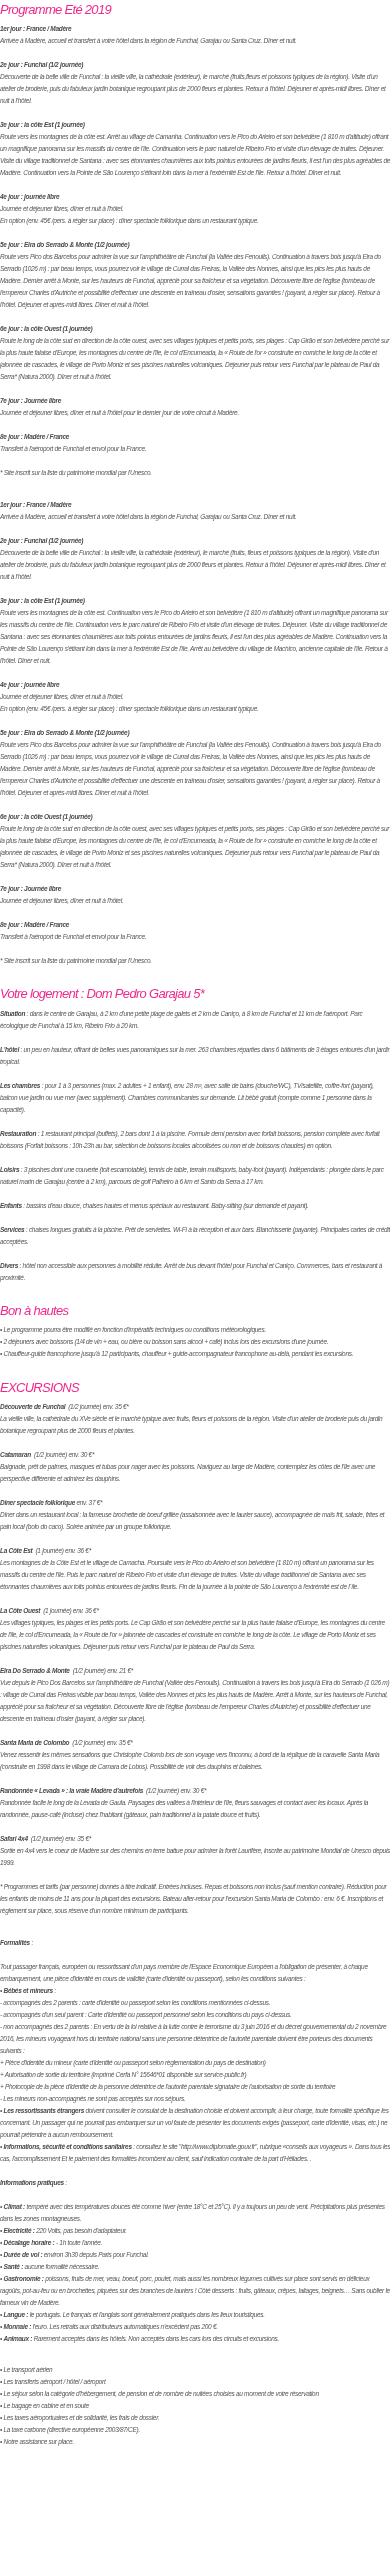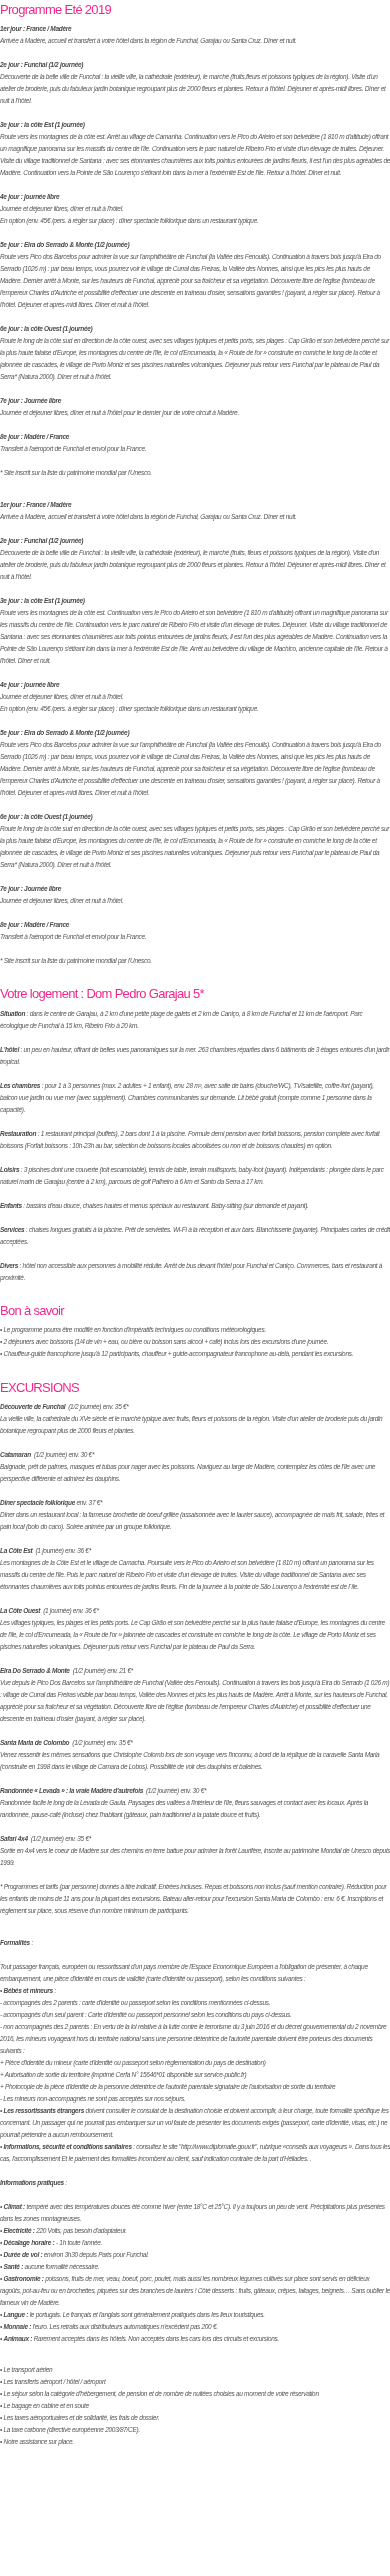--- a/index.html
+++ b/index.html
@@ -4,20 +4,21 @@
 <style>
   html, body { margin: 0; padding: 0; background: #ffffff; }
   body {
     width: 391px;
     font-family: "Liberation Sans", sans-serif;
     color: #555555;
   }
   .page { padding: 0 0 5.2px 0; }
   h2.sec {
     font-family: "Liberation Sans", sans-serif;
+    font-style: italic;
     font-weight: normal;
     color: #f0288c;
     font-size: 13px;
     letter-spacing: -0.7px;
     margin: 0;
     line-height: 15.5px;
   }
   .sec-block { margin-bottom: 19.6px; }
   .sec-block.first h2.sec { padding-top: 2.1px; }
   .txt {
@@ -127,21 +128,21 @@
     <div class="txt para"><span class="lbl">L'hôtel</span><span> : un peu en hauteur, offrant de belles vues panoramiques sur la mer. 263 chambres réparties dans 6 bâtiments de 3 étages entourés d'un jardin tropical.</span></div>
     <div class="txt para"><span class="lbl">Les chambres</span><span> : pour 1 à 3 personnes (max. 2 adultes + 1 enfant), env. 28 m², avec salle de bains (douche/WC), TV/satellite, coffre-fort (payant), balcon vue jardin ou vue mer (avec supplément). Chambres communicantes sur demande. Lit bébé gratuit (compte comme 1 personne dans la capacité).</span></div>
     <div class="txt para"><span class="lbl">Restauration</span><span> : 1 restaurant principal (buffets), 2 bars dont 1 à la piscine. Formule demi pension avec forfait boissons, pension complète avec forfait boissons (Forfait boissons : 10h-23h au bar, sélection de boissons locales alcoolisées ou non et de boissons chaudes) en option.</span></div>
     <div class="txt para"><span class="lbl">Loisirs</span><span> : 3 piscines dont une couverte (toit escamotable), tennis de table, terrain multisports, baby-foot (payant). Indépendants : plongée dans le parc naturel marin de Garajau (centre à 2 km), parcours de golf Palheiro à 6 km et Santo da Serra à 17 km.</span></div>
     <div class="txt para"><span class="lbl">Enfants</span><span> : bassins d'eau douce, chaises hautes et menus spéciaux au restaurant. Baby-sitting (sur demande et payant).</span></div>
     <div class="txt para"><span class="lbl">Services</span><span> : chaises longues gratuits à la piscine. Prêt de serviettes. Wi-Fi à la réception et aux bars. Blanchisserie (payante). Principales cartes de crédit acceptées.</span></div>
     <div class="txt para"><span class="lbl">Divers</span><span> : hôtel non accessible aux personnes à mobilité réduite. Arrêt de bus devant l'hôtel pour Funchal et Caniço. Commerces, bars et restaurant à proximité.</span></div>
   </section>
 
   <section class="sec-block">
-    <h2 class="sec">Bon à savoir</h2>
+    <h2 class="sec">Bon à hautes</h2>
     <div class="txt bullets">
       <div class="li">Le programme pourra être modifié en fonction d'impératifs techniques ou conditions météorologiques.</div>
       <div class="li">2 déjeuners avec boissons (1/4 de vin + eau, ou bière ou boisson sans alcool + café) inclus lors des excursions d'une journée.</div>
       <div class="li">Chauffeur-guide francophone jusqu'à 12 participants, chauffeur + guide-accompagnateur francophone au-delà, pendant les excursions.</div>
     </div>
   </section>
 
   <section class="sec-block">
     <h2 class="sec">EXCURSIONS</h2>
     <div class="txt exc">

